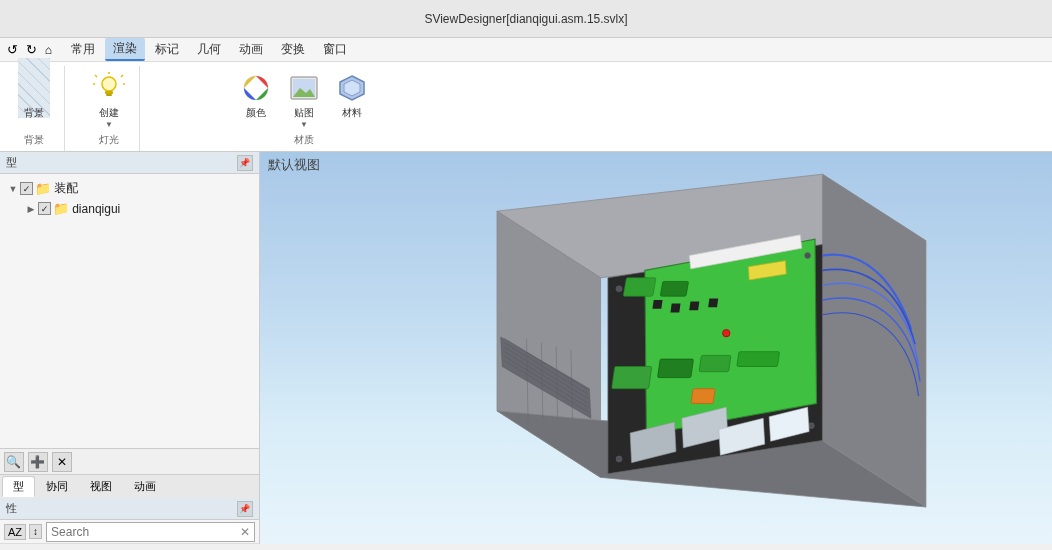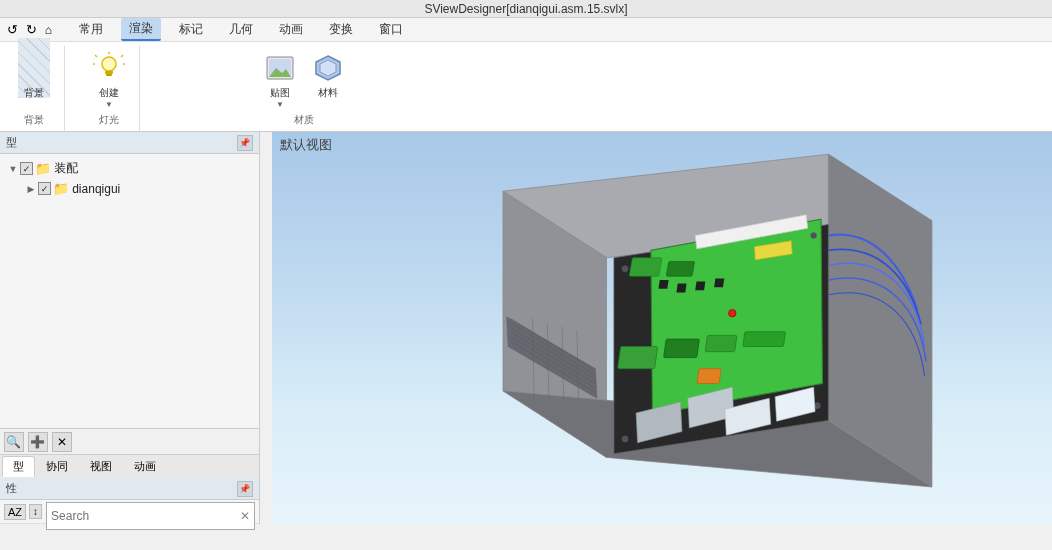--- a/index.html
+++ b/index.html
@@ -1,20 +1,20 @@
 <!DOCTYPE html>
 <html><head>
   <meta charset="utf-8">
   <style>
     * { margin: 0; padding: 0; box-sizing: border-box; }
     body { width: 1052px; height: 550px; overflow: hidden; font-family: 'Microsoft YaHei', Arial, sans-serif; font-size: 12px; background: #f0f0f0; }
 
     
     #title-bar {
-      height: 18px;
+      height: 38px;
       background: #e8e8e8;
       display: flex;
       align-items: center;
       justify-content: center;
       font-size: 12px;
       color: #333;
       border-bottom: 1px solid #ccc;
     }
 
     
@@ -26,21 +26,20 @@
       border-bottom: 1px solid #ddd;
       padding-left: 4px;
       gap: 2px;
     }
     .menu-item {
       padding: 2px 8px;
       cursor: pointer;
       font-size: 12px;
       color: #333;
       border-radius: 2px;
-      margin-left: 8px;
     }
     .menu-item.active { background: #c0d8f0; border-bottom: 2px solid #3a7fd5; }
 
     
     #ribbon {
       height: 90px;
       background: #fff;
       border-bottom: 1px solid #ccc;
       display: flex;
       align-items: stretch;
@@ -242,21 +241,21 @@
       padding: 2px 4px;
       gap: 4px;
       border-bottom: 1px solid #ddd;
     }
     #search-box {
       flex: 1;
       display: flex;
       align-items: center;
       border: 1px solid #aaa;
       background: #fff;
-      height: 28px;
+      height: 20px;
       padding: 0 4px;
     }
     #search-input {
       flex: 1;
       border: none;
       outline: none;
       font-size: 12px;
       background: transparent;
       color: #333;
     }
@@ -265,21 +264,20 @@
       color: #888;
       font-size: 12px;
     }
 
     
     #viewport {
       flex: 1;
       background: linear-gradient(180deg, #b8d8e8 0%, #c8e0f0 30%, #d8eaf8 60%, #e0f0f8 100%);
       position: relative;
       overflow: hidden;
-      margin-left: 12px;
     }
     #viewport-title {
       position: absolute;
       top: 4px;
       left: 8px;
       font-size: 13px;
       color: #444;
       font-weight: normal;
     }
 
@@ -369,20 +367,33 @@
       </div>
     </div>
     <div class="ribbon-group-label">灯光</div>
   </div>
 
   <div class="ribbon-group" style="min-width:300px;">
     <div class="ribbon-buttons">
       <div class="ribbon-btn">
         <div class="icon">
           <svg width="32" height="32" viewBox="0 0 32 32">
+            <circle cx="16" cy="16" r="12" fill="none" stroke="#ddd" stroke-width="1"></circle>
+            <path d="M16 4 A12 12 0 0 1 28 16" fill="#e84040"></path>
+            <path d="M28 16 A12 12 0 0 1 16 28" fill="#40a040"></path>
+            <path d="M16 28 A12 12 0 0 1 4 16" fill="#4060e0"></path>
+            <path d="M4 16 A12 12 0 0 1 16 4" fill="#e0c040"></path>
+            <circle cx="16" cy="16" r="5" fill="white"></circle>
+          </svg>
+        </div>
+        <div class="label">颜色</div>
+      </div>
+      <div class="ribbon-btn">
+        <div class="icon">
+          <svg width="32" height="32" viewBox="0 0 32 32">
             <rect x="3" y="5" width="26" height="22" rx="1" fill="#e8e8e8" stroke="#888" stroke-width="1"></rect>
             <rect x="5" y="7" width="22" height="18" fill="#c8d8f0"></rect>
             <circle cx="22" cy="12" rx="4" ry="4" fill="#ffe080" stroke="#e0a000" stroke-width="1"></circle>
             <path d="M5 25 L12 16 L18 21 L22 17 L27 25Z" fill="#80b860"></path>
           </svg>
         </div>
         <div class="label">贴图</div>
         <div style="font-size:8px;color:#666;">▼</div>
       </div>
       <div class="ribbon-btn">

